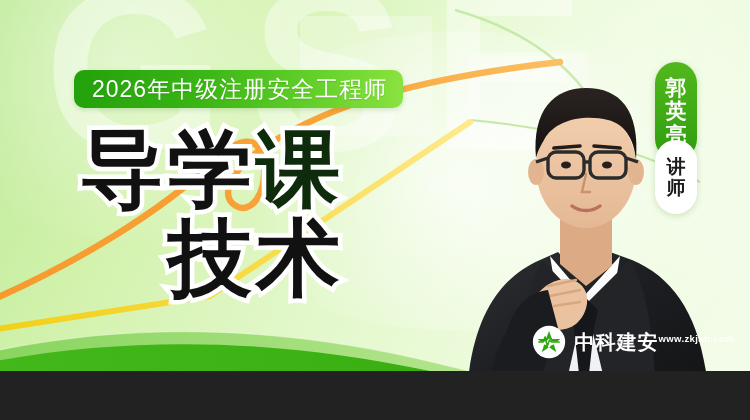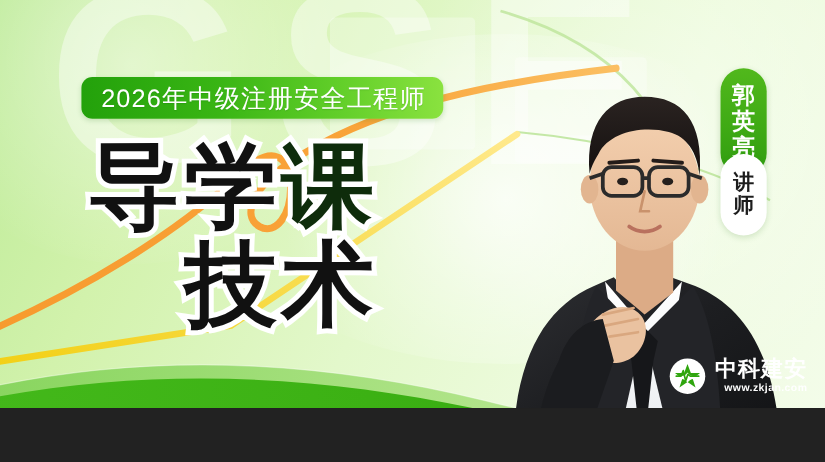--- a/index.html
+++ b/index.html
@@ -91,21 +91,21 @@
 
   
   .portrait{position:absolute;left:408px;top:28px;width:340px;height:392px;}
 
   
   .logo{
     position:absolute;right:16px;bottom:12px;
     display:flex;align-items:center;gap:8px;
   }
   .logo-mark{width:34px;height:34px;flex:0 0 34px;}
-  .logo-txt{display:flex;flex-direction:column;line-height:1;}
+  .logo-txt{display:flex;line-height:1;}
   .logo-cn{color:#ffffff;font-size:20px;font-weight:700;letter-spacing:1px;}
   .logo-url{color:#ffffff;font-size:9.5px;font-weight:700;letter-spacing:.4px;margin-top:2px;}
 </style>
 </head>
 <body>
 
 <div class="banner">
 
   <div class="wm">GSE</div>
 

